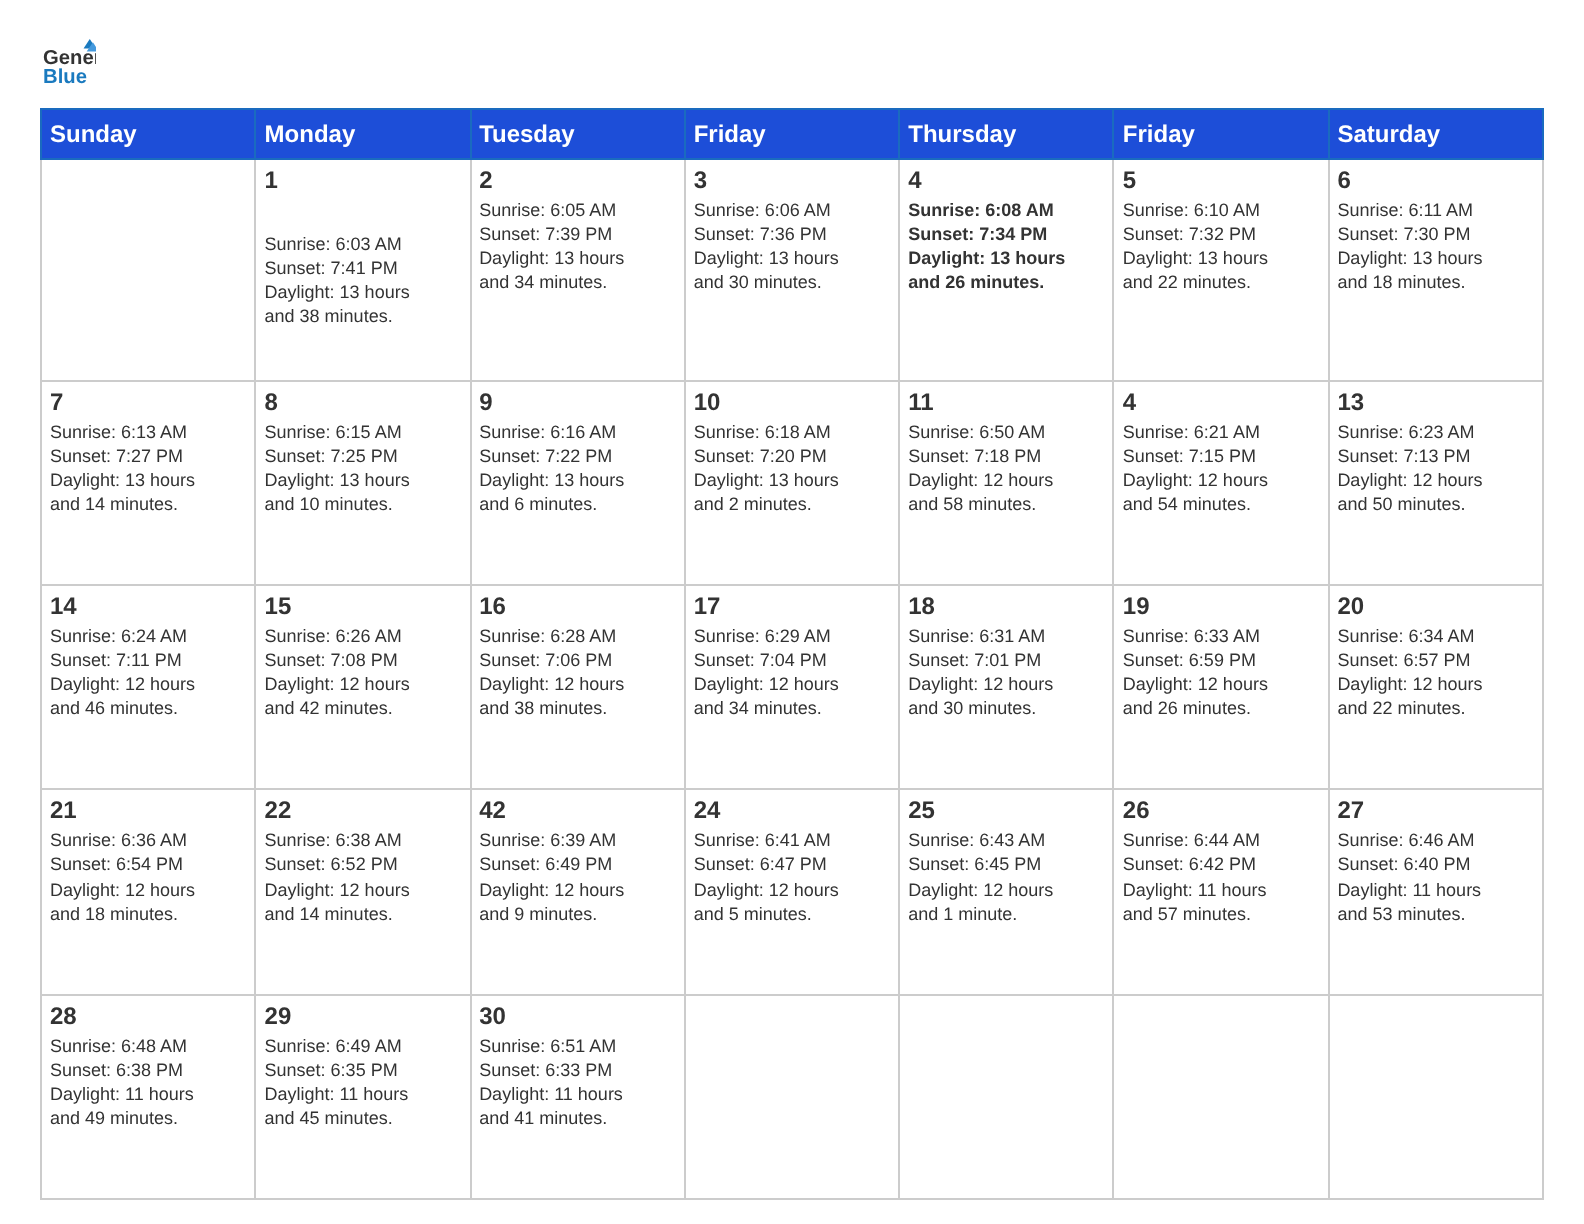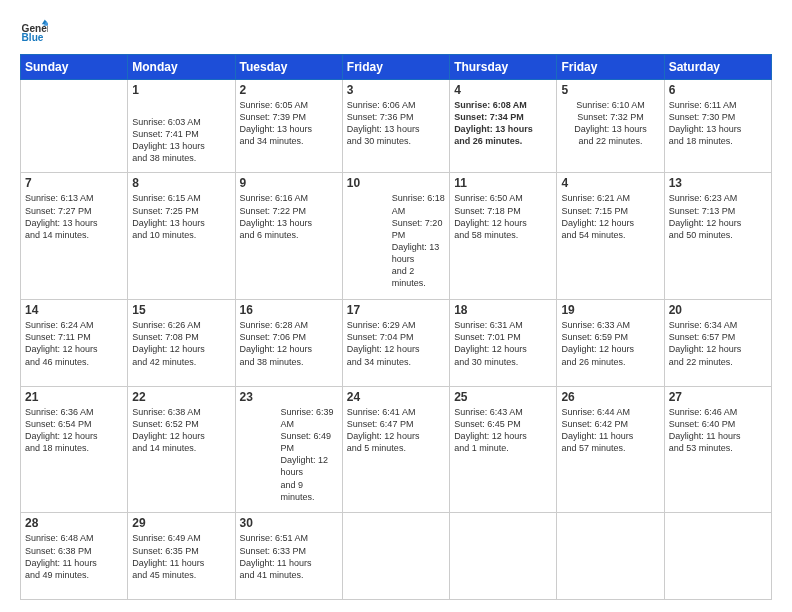--- a/index.html
+++ b/index.html
@@ -145,21 +145,21 @@
           </td>
           <td>
             <span class="day-num">4</span>
             <div class="cell-info" style="white-space: pre-line; font-weight: bold;">Sunrise: 6:08 AM
 Sunset: 7:34 PM
 Daylight: 13 hours
 and 26 minutes.</div>
           </td>
           <td>
             <span class="day-num">5</span>
-            <div class="cell-info" style="white-space: pre-line; text-align: center;">Sunrise: 6:10 AM
+            <div class="cell-info" style="white-space: pre-line;">Sunrise: 6:10 AM
 Sunset: 7:32 PM
 Daylight: 13 hours
 and 22 minutes.</div>
           </td>
           <td>
             <span class="day-num">6</span>
             <div class="cell-info" style="white-space: pre-line;">Sunrise: 6:11 AM
 Sunset: 7:30 PM
 Daylight: 13 hours
 and 18 minutes.</div>
@@ -182,21 +182,21 @@
           </td>
           <td>
             <span class="day-num">9</span>
             <div class="cell-info" style="white-space: pre-line;">Sunrise: 6:16 AM
 Sunset: 7:22 PM
 Daylight: 13 hours
 and 6 minutes.</div>
           </td>
           <td>
             <span class="day-num">10</span>
-            <div class="cell-info" style="white-space: pre-line; margin-left: 45px;">Sunrise: 6:18 AM
+            <div class="cell-info" style="white-space: pre-line;">Sunrise: 6:18 AM
 Sunset: 7:20 PM
 Daylight: 13 hours
 and 2 minutes.</div>
           </td>
           <td>
             <span class="day-num">11</span>
             <div class="cell-info" style="white-space: pre-line;">Sunrise: 6:50 AM
 Sunset: 7:18 PM
 Daylight: 12 hours
 and 58 minutes.</div>
@@ -276,22 +276,22 @@
 and 18 minutes.</div>
           </td>
           <td>
             <span class="day-num">22</span>
             <div class="cell-info" style="white-space: pre-line;">Sunrise: 6:38 AM
 Sunset: 6:52 PM
 Daylight: 12 hours
 and 14 minutes.</div>
           </td>
           <td>
-            <span class="day-num">23</span>
-            <div class="cell-info" style="white-space: pre-line; margin-left: 41px;">Sunrise: 6:39 AM
+            <span class="day-num">42</span>
+            <div class="cell-info" style="white-space: pre-line;">Sunrise: 6:39 AM
 Sunset: 6:49 PM
 Daylight: 12 hours
 and 9 minutes.</div>
           </td>
           <td>
             <span class="day-num">24</span>
             <div class="cell-info" style="white-space: pre-line;">Sunrise: 6:41 AM
 Sunset: 6:47 PM
 Daylight: 12 hours
 and 5 minutes.</div>

